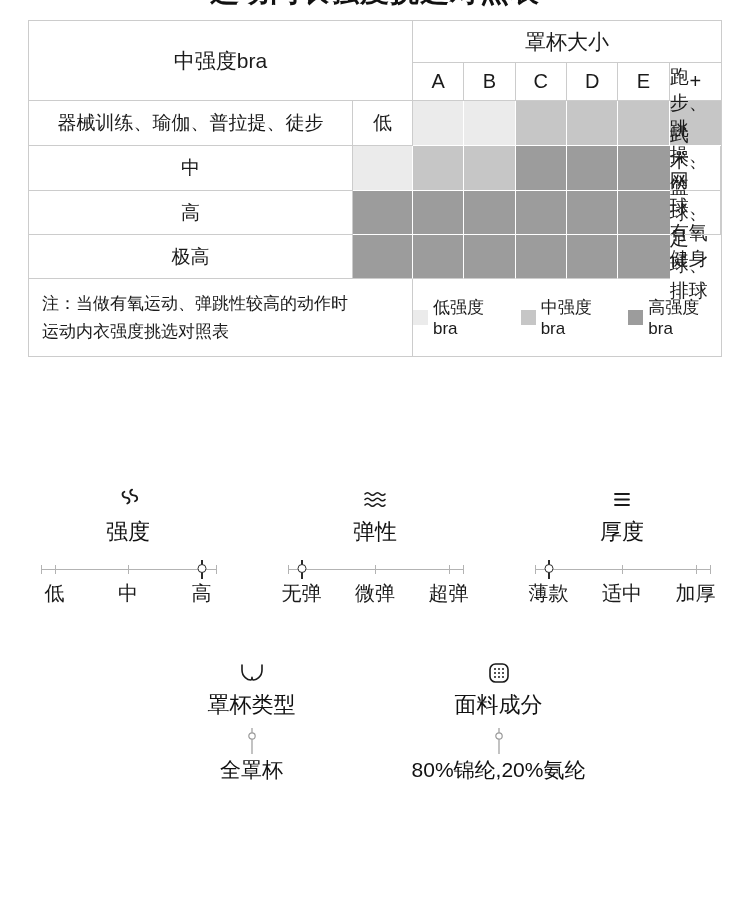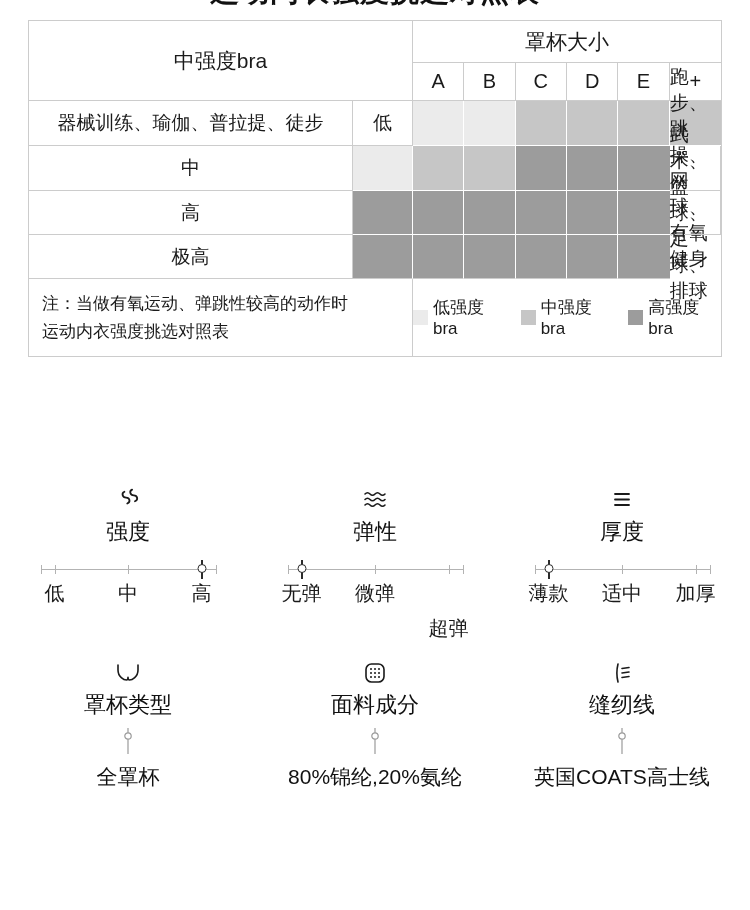--- a/index.html
+++ b/index.html
@@ -60,21 +60,21 @@
   .scale-line .mk { position:absolute; top:-4px; width:1px; height:9px; background:#b3b3b3; }
   .marker { position:absolute; top:-9px; width:2px; height:19px; background:#2b2b2b; transform:translateX(-50%); }
   .marker::after {
     content:""; position:absolute; left:50%; top:4px; transform:translateX(-50%);
     width:7px; height:7px; background:#fff; border:1.6px solid #2b2b2b; border-radius:50%;
   }
   .tick-labels { position:relative; width:175px; height:26px; margin-top:10px; font-size:20px; }
   .tick-labels span { position:absolute; top:0; transform:translateX(-50%); white-space:nowrap; color:#1a1a1a; }
 
   .connector { margin-top:8px; height:26px; display:flex; justify-content:center; }
-  .spec-value { font-size:21px; margin-top:9px; white-space:nowrap; color:#111; }
+  .spec-value { font-size:21px; margin-top:2px; white-space:nowrap; color:#111; }
 </style>
 </head>
 <body>
 
 <div class="page">
 
   <div class="clipped-title">运动内衣强度挑选对照表</div>
 
   <div class="ctable">
     <div class="cell hdr span2x2">中强度bra</div>
@@ -184,21 +184,21 @@
         <i class="mk" style="left:0;"></i>
           <i class="mk" style="left:8%;"></i>
           <i class="mk" style="left:50%;"></i>
           <i class="mk" style="left:92%;"></i>
           <i class="mk" style="left:100%;"></i>
         <span class="marker" style="left: 8%;"></span>
       </div>
       <div class="tick-labels">
         <span style="left:8%;">无弹</span>
         <span style="left:50%;">微弹</span>
-        <span style="left:92%;margin-top:35px;">超弹</span>
+        <span style="left:92%;">超弹</span>
       </div>
     </div>
 
     <div class="tri-col">
       <span class="icon">
         <svg width="26" height="26" viewBox="0 0 26 26">
           <g stroke="#1a1a1a" stroke-width="1.8" stroke-linecap="round">
             <line x1="6" y1="7" x2="20" y2="7"></line>
             <line x1="6" y1="12.5" x2="20" y2="12.5"></line>
             <line x1="6" y1="18" x2="20" y2="18"></line>
@@ -260,35 +260,15 @@
       <div class="spec-label">面料成分</div>
       <span class="connector">
         <svg width="12" height="26" viewBox="0 0 12 26">
           <line x1="6" y1="0" x2="6" y2="26" stroke="#9a9a9a" stroke-width="1.2"></line>
           <circle cx="6" cy="8" r="3.2" fill="#ffffff" stroke="#9a9a9a" stroke-width="1.2"></circle>
         </svg>
       </span>
       <div class="spec-value">80%锦纶,20%氨纶</div>
     </div>
 
-    <div class="tri-col">
-      <span class="icon">
-        <svg width="26" height="26" viewBox="0 0 26 26">
-          <g stroke="#1a1a1a" stroke-width="1.6" fill="none" stroke-linecap="round">
-            <path d="M9 4 C7.5 10 7.5 16 9 22"></path>
-            <line x1="13" y1="8.5" x2="20" y2="7.5"></line>
-            <line x1="13" y1="13" x2="20" y2="12"></line>
-            <line x1="13" y1="17.5" x2="20" y2="16.5"></line>
-          </g>
-        </svg>
-      </span>
-      <div class="spec-label">缝纫线</div>
-      <span class="connector">
-        <svg width="12" height="26" viewBox="0 0 12 26">
-          <line x1="6" y1="0" x2="6" y2="26" stroke="#9a9a9a" stroke-width="1.2"></line>
-          <circle cx="6" cy="8" r="3.2" fill="#ffffff" stroke="#9a9a9a" stroke-width="1.2"></circle>
-        </svg>
-      </span>
-      <div class="spec-value">英国COATS高士线</div>
-    </div>
   </div>
 
 </div>
 
 </body></html>

